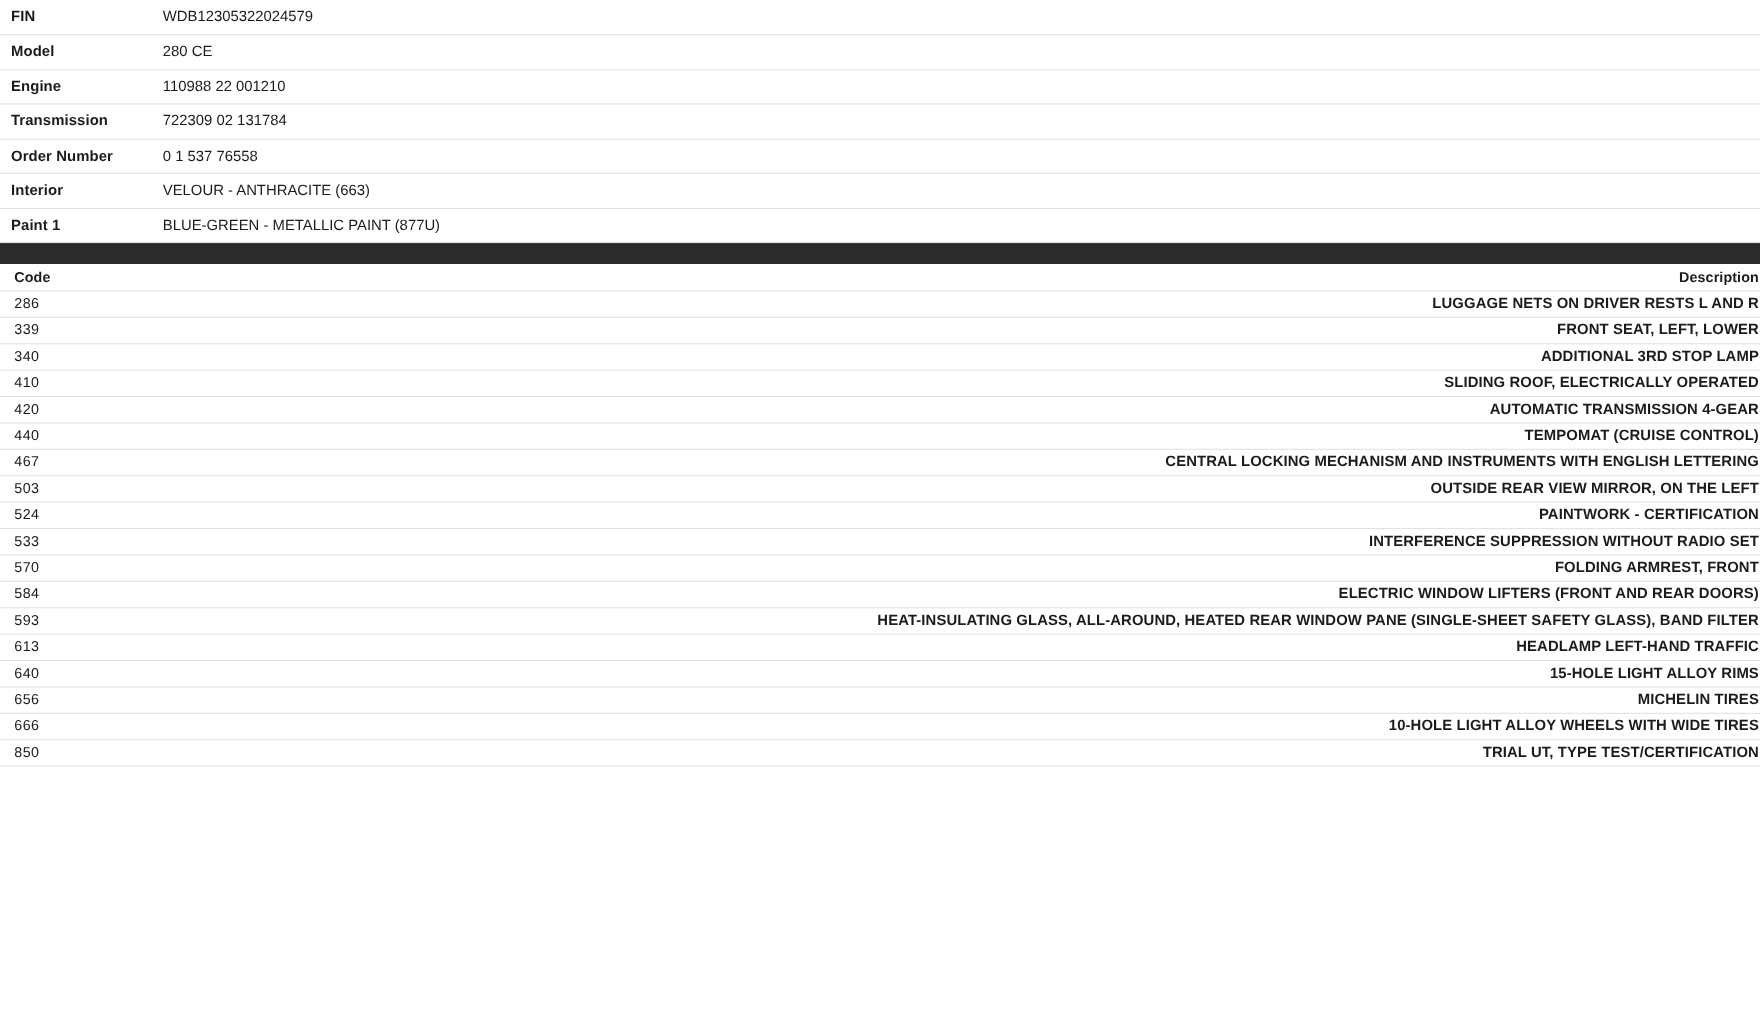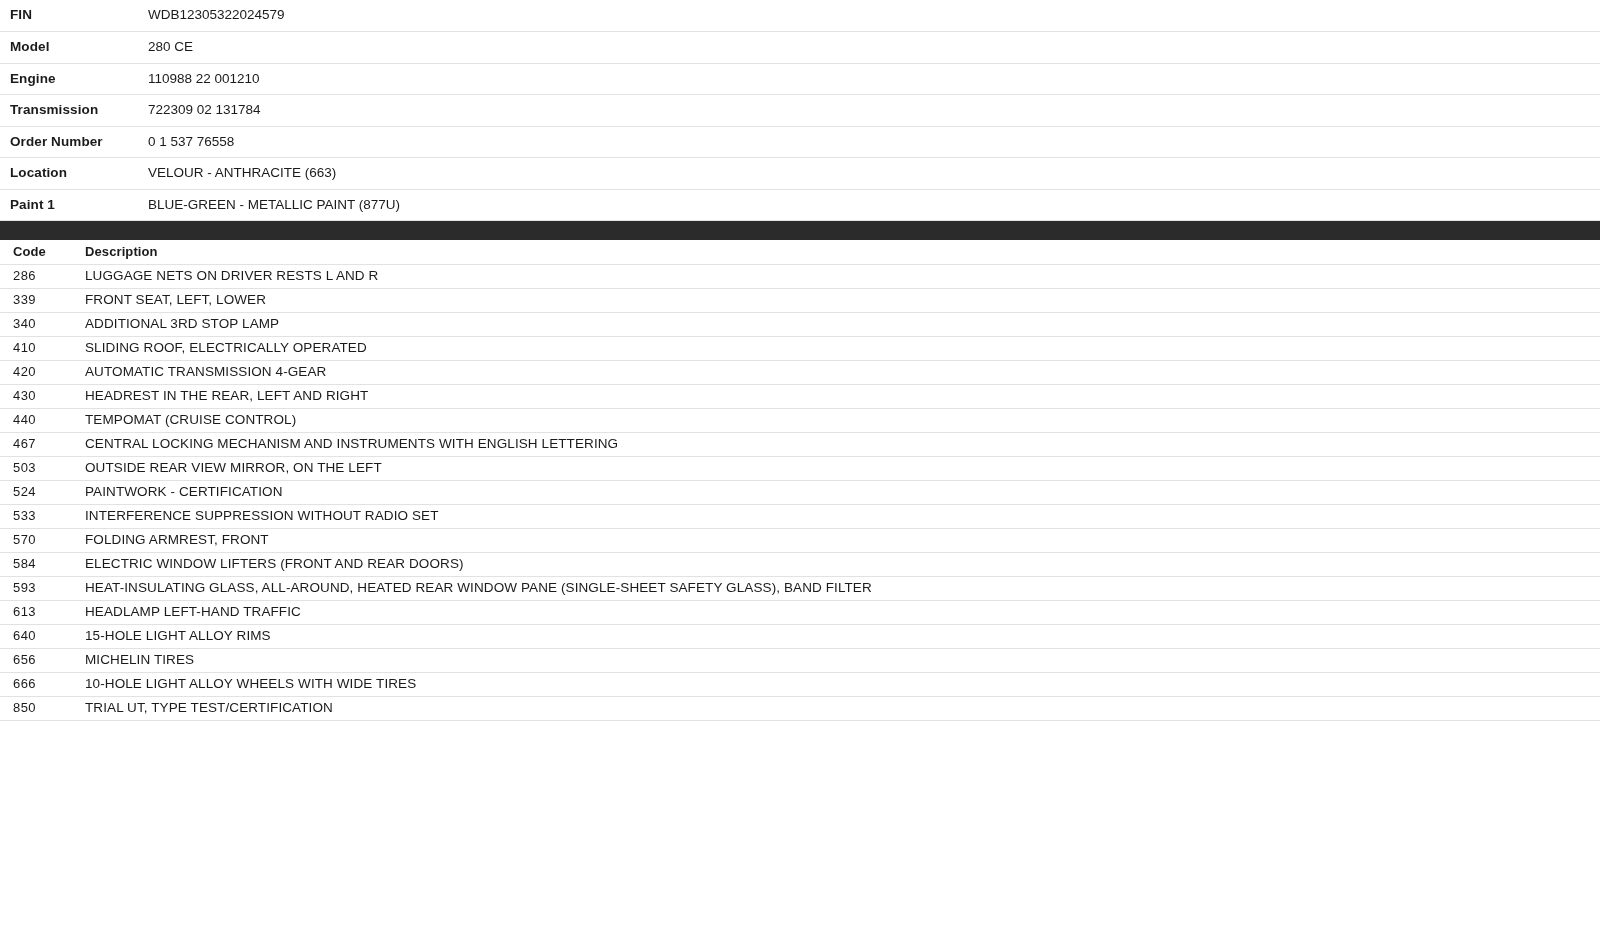--- a/index.html
+++ b/index.html
@@ -77,33 +77,34 @@
     text-overflow: ellipsis;
   }
   table.codes th.code-col,
   table.codes td.code-col {
     width: 54px;
     padding-left: 13px;
   }
   table.codes th.desc-col,
   table.codes td.desc-col {
     padding-left: 17px;
+    text-align: right;
   }
   table.codes thead th {
     font-weight: bold;
     font-size: 13px;
     letter-spacing: 0.1px;
   }
   table.codes tbody td.code-col {
     font-weight: normal;
     font-size: 13px;
     letter-spacing: 0.4px;
   }
   table.codes tbody td.desc-col {
-    font-weight: normal;
+    font-weight: bold;
     letter-spacing: 0.1px;
   }
 </style>
 </head>
 <body>
 
 <div class="page">
 
   <table class="info">
     <tbody>
@@ -121,21 +122,21 @@
       </tr>
       <tr>
         <td class="label">Transmission</td>
         <td class="value">722309 02 131784</td>
       </tr>
       <tr>
         <td class="label">Order Number</td>
         <td class="value">0 1 537 76558</td>
       </tr>
       <tr>
-        <td class="label">Location</td>
+        <td class="label">Interior</td>
         <td class="value">VELOUR - ANTHRACITE (663)</td>
       </tr>
       <tr>
         <td class="label">Paint 1</td>
         <td class="value">BLUE-GREEN - METALLIC PAINT (877U)</td>
       </tr>
     </tbody>
   </table>
 
   <div class="band"></div>
@@ -162,24 +163,20 @@
       </tr>
       <tr>
         <td class="code-col">410</td>
         <td class="desc-col">SLIDING ROOF, ELECTRICALLY OPERATED</td>
       </tr>
       <tr>
         <td class="code-col">420</td>
         <td class="desc-col">AUTOMATIC TRANSMISSION 4-GEAR</td>
       </tr>
       <tr>
-        <td class="code-col">430</td>
-        <td class="desc-col">HEADREST IN THE REAR, LEFT AND RIGHT</td>
-      </tr>
-      <tr>
         <td class="code-col">440</td>
         <td class="desc-col">TEMPOMAT (CRUISE CONTROL)</td>
       </tr>
       <tr>
         <td class="code-col">467</td>
         <td class="desc-col">CENTRAL LOCKING MECHANISM AND INSTRUMENTS WITH ENGLISH LETTERING</td>
       </tr>
       <tr>
         <td class="code-col">503</td>
         <td class="desc-col">OUTSIDE REAR VIEW MIRROR, ON THE LEFT</td>

